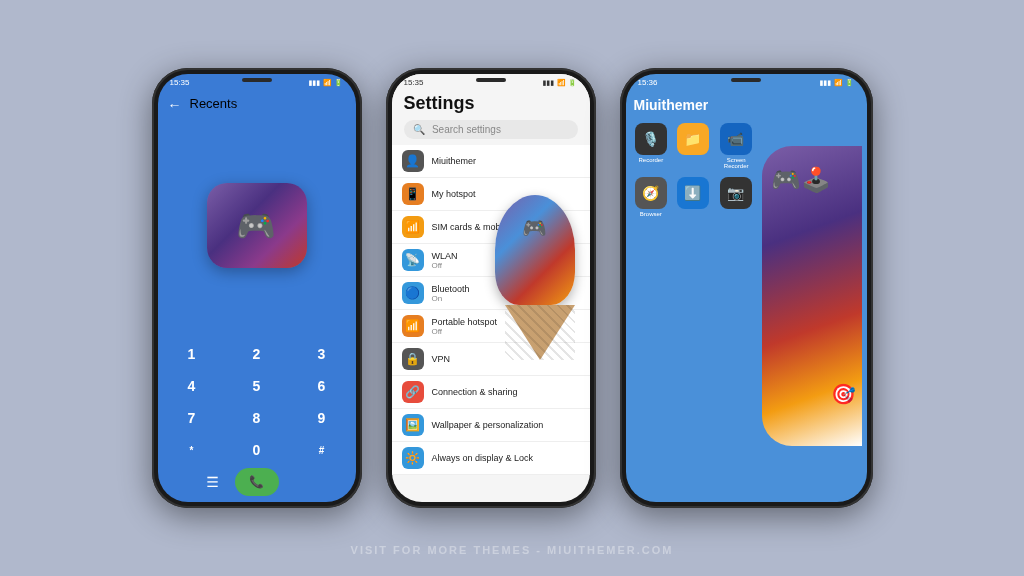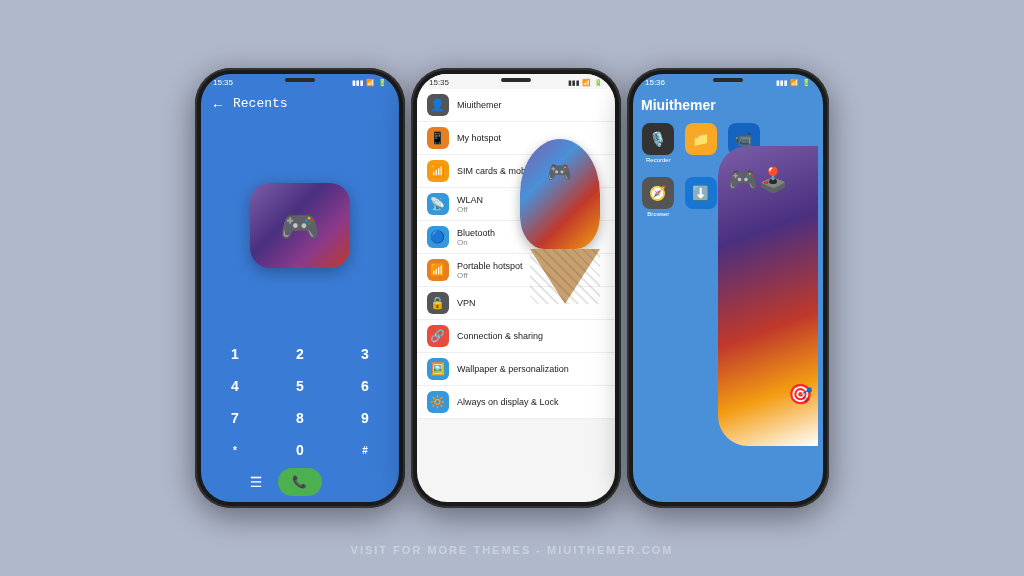--- a/index.html
+++ b/index.html
@@ -25,21 +25,21 @@
       font-weight: 700;
       letter-spacing: 2px;
       white-space: nowrap;
       z-index: 10;
     }
 
     .phones-container {
       display: flex;
       align-items: center;
       justify-content: center;
-      gap: 6px;
+      gap: 24px;
       height: 100%;
       padding: 20px 30px;
     }
 
     
     .phone {
       position: relative;
       border-radius: 36px;
       background: #1a1a1a;
       box-shadow: 0 8px 32px rgba(0,0,0,0.45), inset 0 0 0 2px #333;
@@ -50,21 +50,21 @@
 
     .phone-left {
       width: 210px;
       height: 440px;
     }
     .phone-center {
       width: 210px;
       height: 440px;
     }
     .phone-right {
-      width: 202px;
+      width: 253px;
       height: 440px;
     }
 
     .phone-screen {
       position: absolute;
       top: 6px;
       left: 6px;
       right: 6px;
       bottom: 6px;
       border-radius: 30px;
@@ -103,24 +103,23 @@
       align-items: center;
       padding: 6px 10px 4px;
       gap: 8px;
     }
     .back-arrow {
       color: #fff;
       font-size: 14px;
       cursor: pointer;
     }
     .dialer-title {
-      color: #ffffff;
+      color: #000000;
       font-size: 13px;
       font-weight: 500;
-      font-family: Liberation Mono, monospace;
     }
 
     .dialer-links {
       padding: 4px 12px;
       display: flex;
       flex-direction: column;
       gap: 6px;
     }
     .dialer-link {
       color: #6af;
@@ -518,20 +517,27 @@
 
     <div class="phone-screen">
       <div class="status-bar">
         <span>15:35</span>
         <div class="status-icons">
           <span>▮▮▮</span>
           <span>📶</span>
           <span>🔋</span>
         </div>
       </div>
+      <div class="settings-header">
+        <div class="settings-title">Settings</div>
+        <div class="search-box">
+          <span class="search-icon-sm">🔍</span>
+          <span class="search-placeholder">Search settings</span>
+        </div>
+      </div>
       <div class="settings-list">
         <div class="settings-item">
           <div class="settings-item-icon icon-account">👤</div>
           <div class="settings-item-text">
             <div class="settings-item-name">Miuithemer</div>
           </div>
         </div>
         <div class="settings-item">
           <div class="settings-item-icon icon-device">📱</div>
           <div class="settings-item-text">

